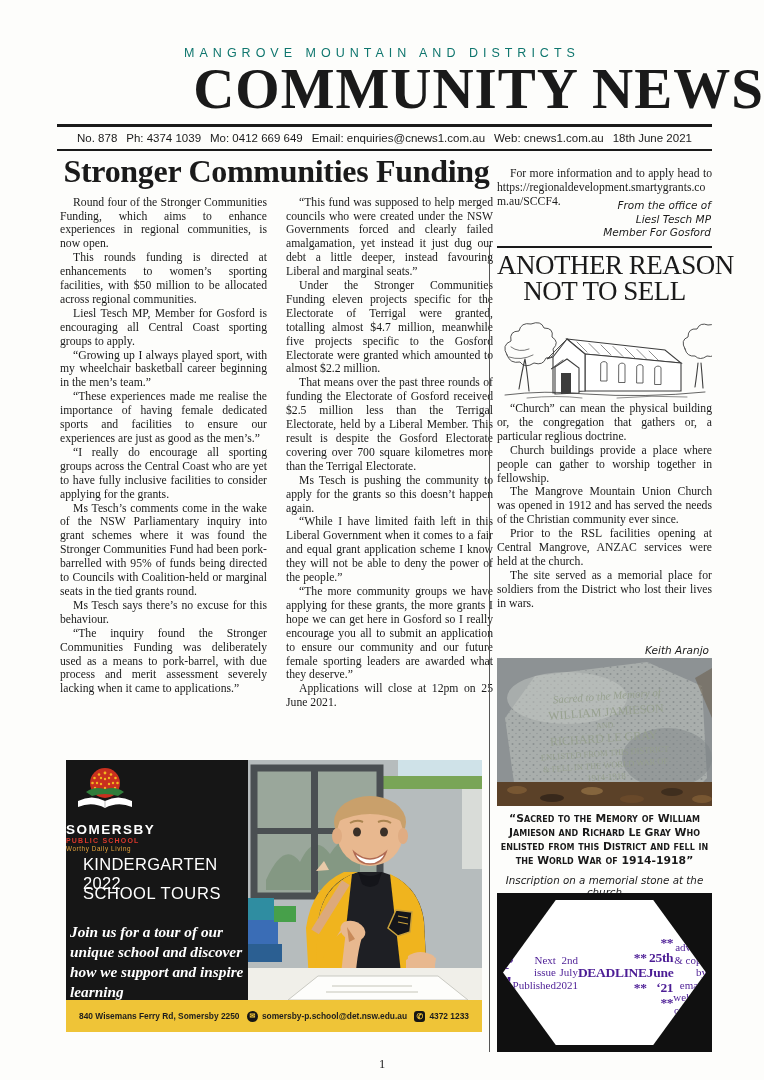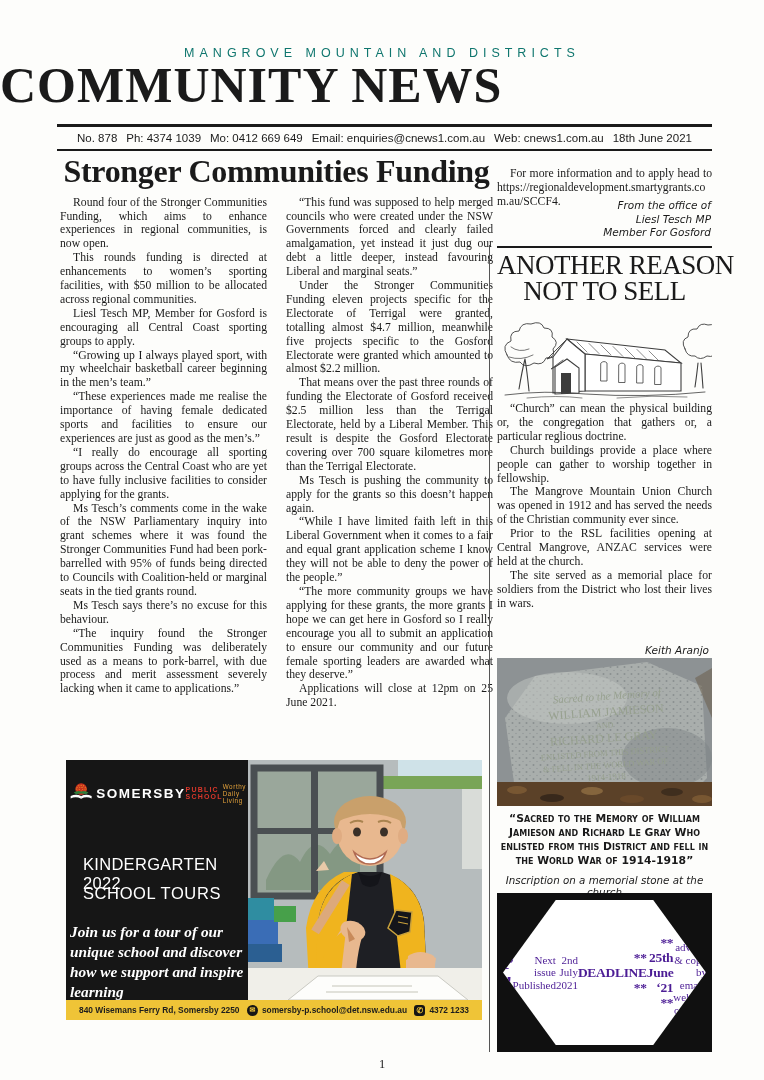--- a/index.html
+++ b/index.html
@@ -4,21 +4,21 @@
 <style>
   *{box-sizing:border-box}
   html,body{margin:0;padding:0;background:#e9e9e9}
   .page{position:relative;width:764px;height:1080px;margin:0 auto;background:#fdfdfb;
         font-family:"Liberation Serif",serif;color:#1a1a1a;overflow:hidden}
   .abs{position:absolute}
 
   
   .kicker{top:46px;left:0;right:0;text-align:center;font-family:"Liberation Sans",sans-serif;
           font-size:12.5px;letter-spacing:5px;color:#0f766e;white-space:nowrap}
-  .mast-title{top:58px;left:0;right:0;text-align:left;font-weight:bold;font-size:50px;
+  .mast-title{top:58px;left:0;right:0;text-align:right;font-weight:bold;font-size:57px;
           line-height:1.1;letter-spacing:1px}
   .rule{background:#1a1a1a}
   .rule-a{left:57px;right:52px;top:124px;height:3px}
   .infobar{left:57px;right:52px;top:128px;height:19px;display:flex;justify-content:space-between;
           align-items:center;font-family:"Liberation Sans",sans-serif;font-size:11.5px;padding:0 20px;white-space:nowrap}
   .rule-b{left:57px;right:52px;top:149px;height:2px}
 
   
   .main{left:60px;top:155px;width:433px;height:602px;overflow:hidden}
   .headline{margin:0 0 7px 0;text-align:center;font-weight:bold;font-size:32px;line-height:1.05;
@@ -54,30 +54,30 @@
   .stop-title{font-size:20px;font-weight:bold;line-height:22px}
   .stop-line{font-size:11px;line-height:12.5px}
   .stop-bold{font-weight:bold;font-size:13.5px;line-height:15px;letter-spacing:-.3px}
   .stop-small{font-size:11px;line-height:12.5px;max-width:130px}
 
   .divider{left:489px;top:245px;width:1px;height:807px;background:#555}
 
   
   .ad{left:66px;top:760px;width:416px;height:272px}
   .ad-left{position:absolute;left:0;top:0;width:182px;height:240px;background:#161616;color:#fff}
-  .ad-logo{position:absolute;top:5px;left:0;right:0;display:flex;flex-direction:row;align-items:center}
+  .ad-logo{position:absolute;top:5px;left:0;right:0;display:flex;flex-direction:column;align-items:flex-start}
   .ad-school{font-family:"Liberation Sans",sans-serif;font-weight:bold;font-size:13.5px;letter-spacing:1.5px;margin-top:1px}
   .ad-type{font-family:"Liberation Sans",sans-serif;font-weight:bold;font-size:7px;letter-spacing:1.2px;color:#d8372b}
   .ad-motto{font-family:"Liberation Sans",sans-serif;font-size:6.3px;letter-spacing:.6px;color:#e5a33c;margin-top:1px}
   .ad-k1{position:absolute;top:95px;left:17px;font-family:"Liberation Sans",sans-serif;font-size:16.5px;letter-spacing:.3px}
   .ad-k2{position:absolute;top:124px;left:17px;font-family:"Liberation Sans",sans-serif;font-size:16.5px;letter-spacing:.6px}
   .ad-tag{position:absolute;top:162px;left:4px;right:4px;text-align:left;font-style:italic;
           font-weight:bold;font-size:15.3px;line-height:1.3}
   .ad-photo{position:absolute;left:182px;top:0;width:234px;height:240px;overflow:hidden}
-  .ad-strip{position:absolute;left:0;top:240px;width:416px;height:20px;background:#efc437;
+  .ad-strip{position:absolute;left:0;top:240px;width:416px;height:32px;background:#efc437;
           display:flex;align-items:center;justify-content:space-between;padding:0 13px;
           font-family:"Liberation Sans",sans-serif;font-size:8.4px;font-weight:bold;color:#1d1d1d}
   .strip-item{display:flex;align-items:center;gap:4px}
   .ic-round{display:inline-flex;width:11px;height:11px;border-radius:50%;background:#151515;
           color:#efc437;font-size:7px;align-items:center;justify-content:center}
   .ic-square{display:inline-flex;width:11px;height:11px;border-radius:3px;background:#151515;
           color:#efc437;font-size:8px;align-items:center;justify-content:center}
 
   .pagenum{left:0;right:0;top:1057px;text-align:center;font-size:12.5px}
 </style>

